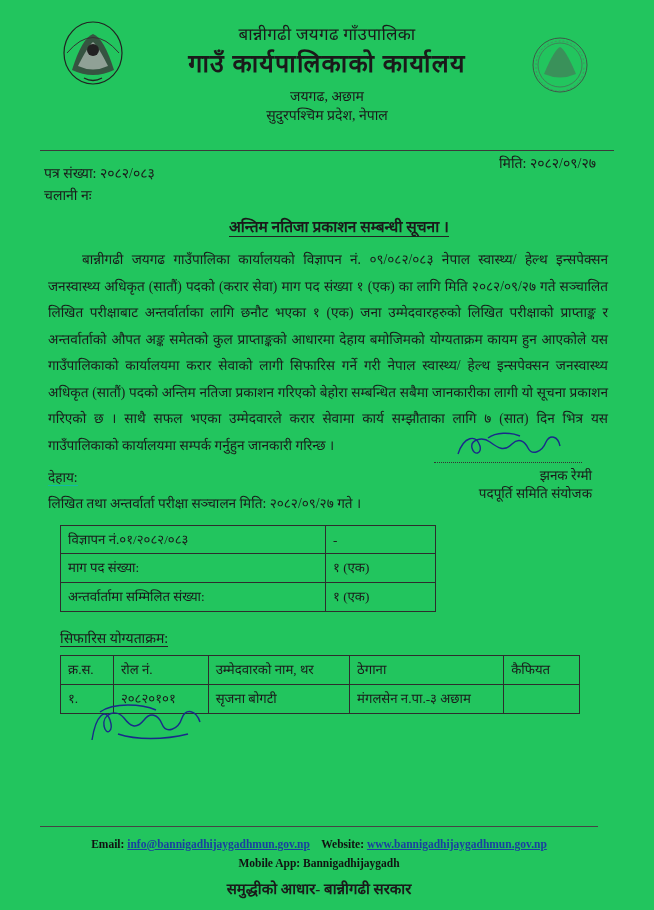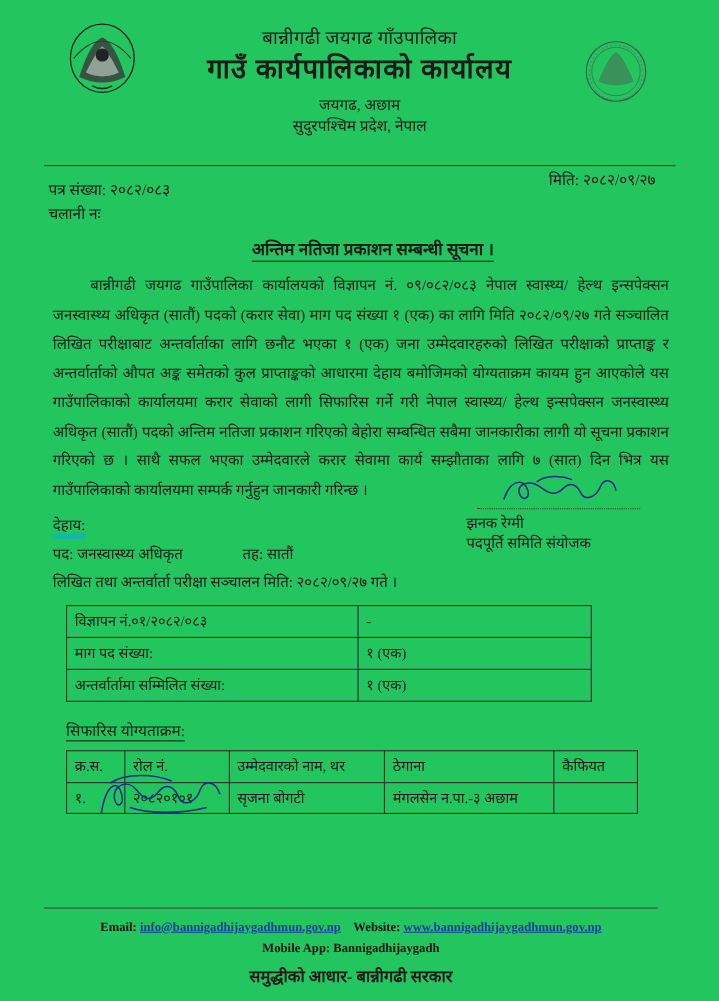--- a/index.html
+++ b/index.html
@@ -117,61 +117,61 @@
     text-justify: inter-word;
     text-indent: 34px;
   }
 
   
   .sig-block {
     position: absolute;
     right: 62px;
     top: 430px;
     width: 168px;
-    text-align: left;
+    text-align: right;
     font-size: 13.5px;
   }
   .sig-scribble {
     height: 30px;
     position: relative;
   }
   .sig-dots {
     border-top: 1px dotted #333;
     margin: 2px 10px 3px 10px;
   }
 
   
   .dehaya {
     padding: 0 46px 0 48px;
     font-size: 13.6px;
     line-height: 1.9;
     margin-top: 6px;
   }
   .dehaya .u {
-    border-bottom: 5px solid #14b8a6;
+    border-bottom: 1px solid #14b8a6;
     font-weight: normal;
   }
 
   
   .tbl-wrap {
     padding: 0 46px 0 60px;
     margin-top: 8px;
   }
   table.doc {
     border-collapse: collapse;
     font-size: 13.2px;
   }
   table.doc td, table.doc th {
     border: 1px solid #2d2d2d;
     padding: 4px 7px;
     text-align: left;
     font-weight: normal;
     line-height: 1.5;
   }
-  .t1 { width: 478px; }
+  .t1 { width: 376px; }
   .t1 td:first-child { width: 250px; }
 
   .sec-title {
     padding: 0 46px 0 60px;
     font-size: 14px;
     margin-top: 16px;
     margin-bottom: 6px;
   }
   .sec-title span { border-bottom: 1px solid #222; margin-top: 15px; }
 
@@ -288,27 +288,20 @@
     </div>
     <div class="sig-dots"></div>
     <div>झनक रेग्मी</div>
     <div>पदपूर्ति समिति संयोजक</div>
   </div>
 
   <div class="dehaya">
     <div>
       <span class="u">देहाय:</span>
     </div>
-    <div>
-      <span>पद:</span>
-      <span>जनस्वास्थ्य अधिकृत</span>
-      &nbsp;&nbsp;&nbsp;&nbsp;&nbsp;&nbsp;&nbsp;&nbsp;&nbsp;&nbsp;&nbsp;&nbsp;&nbsp;&nbsp;
-      <span>तह:</span>
-      <span>सातौं</span>
-    </div>
     <div>लिखित तथा अन्तर्वार्ता परीक्षा सञ्चालन मिति: २०८२/०९/२७ गते ।</div>
   </div>
 
   <div class="tbl-wrap">
     <table class="doc t1">
       <tbody>
         <tr>
           <td>विज्ञापन नं.०१/२०८२/०८३</td>
           <td>-</td>
         </tr>

